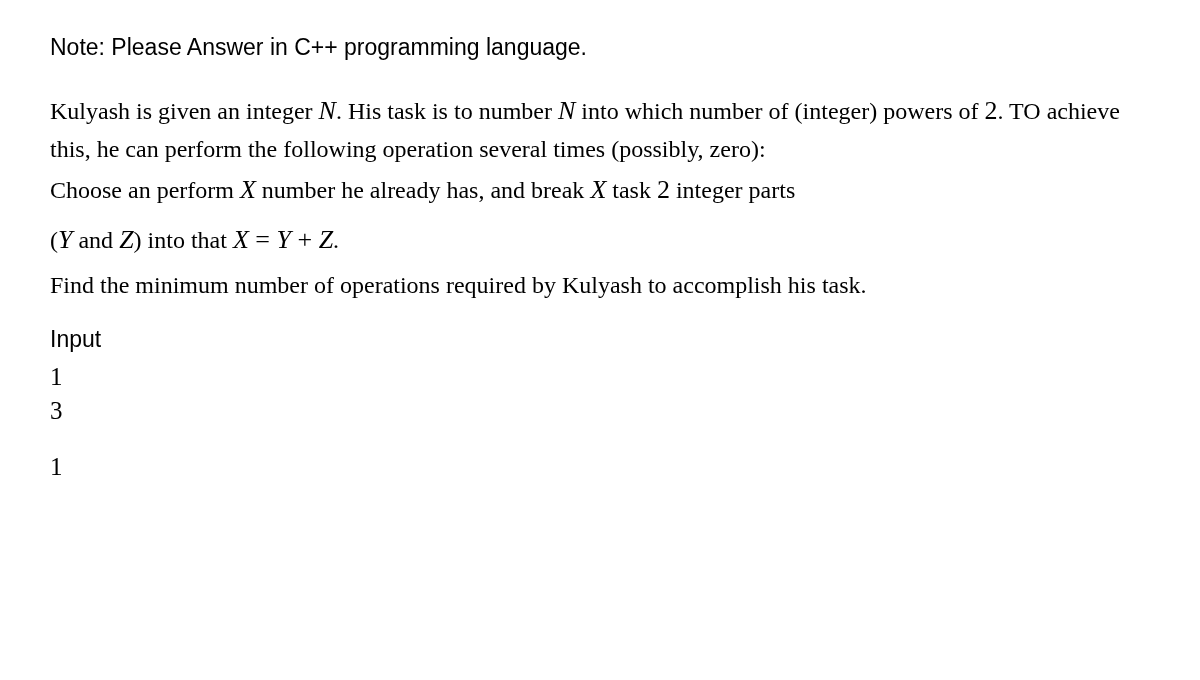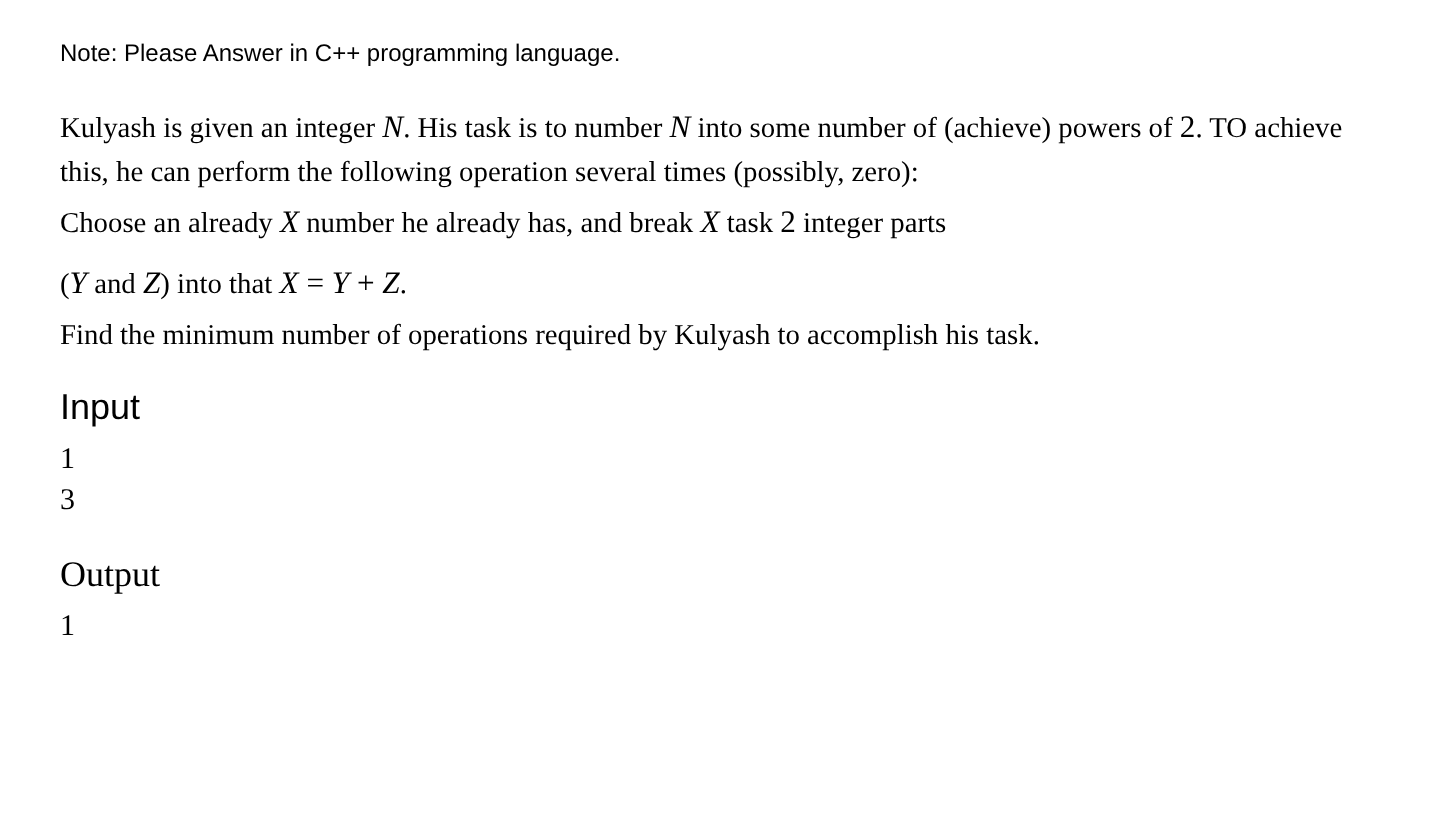--- a/index.html
+++ b/index.html
@@ -9,71 +9,70 @@
       font-size: 24px;
       line-height: 1.5;
       color: #000;
       background: #fff;
       width: 1200px;
       height: 680px;
       box-sizing: border-box;
     }
     .note {
       font-family: Arial, Helvetica, sans-serif;
-      font-size: 20px;
+      font-size: 23px;
       margin-bottom: 26px;
     }
     .problem-text {
       font-size: 24px;
       line-height: 1.55;
       margin-bottom: 2px;
     }
     .math-var {
       font-style: italic;
       font-family: 'Times New Roman', serif;
       font-size: 26px;
     }
     .math-num {
       font-family: 'Times New Roman', serif;
       font-size: 26px;
     }
     .io-header {
       font-family: Arial, Helvetica, sans-serif;
-      font-size: 30px;
+      font-size: 23px;
       margin-top: 18px;
       margin-bottom: 4px;
     }
     .io-value {
       font-family: 'Times New Roman', serif;
       font-size: 25px;
       line-height: 1.35;
     }
     .output-section {
       margin-top: 22px;
     }
   </style>
 </head>
 <body>
 
 <div class="note">Note: Please Answer in C++ programming language.</div>
 
 <div class="problem-text">
-  <span>Kulyash is given an integer </span><span class="math-var">N</span><span>. His task is to number </span><span class="math-var">N</span><span> into some number of (achieve) powers of </span><span class="math-num">2</span><span>. TO achieve this, he can perform the following operation several times (possibly, zero):</span>
+  <span>Kulyash is given an integer </span><span class="math-var">N</span><span>. His task is to number </span><span class="math-var">N</span><span> into which number of (integer) powers of </span><span class="math-num">2</span><span>. TO achieve this, he can perform the following operation several times (possibly, zero):</span>
 </div>
 
 <div class="problem-text">
-  <span>Choose an already </span><span class="math-var">X</span><span> number he already has, and break </span><span class="math-var">X</span><span> task </span><span class="math-num">2</span><span> integer parts</span>
+  <span>Choose an perform </span><span class="math-var">X</span><span> number he already has, and break </span><span class="math-var">X</span><span> task </span><span class="math-num">2</span><span> integer parts</span>
 </div>
 
 <div class="problem-text" style="margin-top:10px;">
   <span>(</span><span class="math-var">Y</span><span> and </span><span class="math-var">Z</span><span>) into that </span><span class="math-var">X</span><span class="math-num"> = </span><span class="math-var">Y</span><span class="math-num"> + </span><span class="math-var">Z</span><span>.</span>
 </div>
 
 <div class="problem-text" style="margin-top:6px;">Find the minimum number of operations required by Kulyash to accomplish his task.</div>
 
 <div class="io-header">Input</div>
 <div class="io-value">1</div>
 <div class="io-value">3</div>
 
 <div class="output-section">
-  <div class="io-header" style="font-family: Georgia, 'Times New Roman', serif;">Output</div>
   <div class="io-value">1</div>
 </div>
 
 </body></html>

